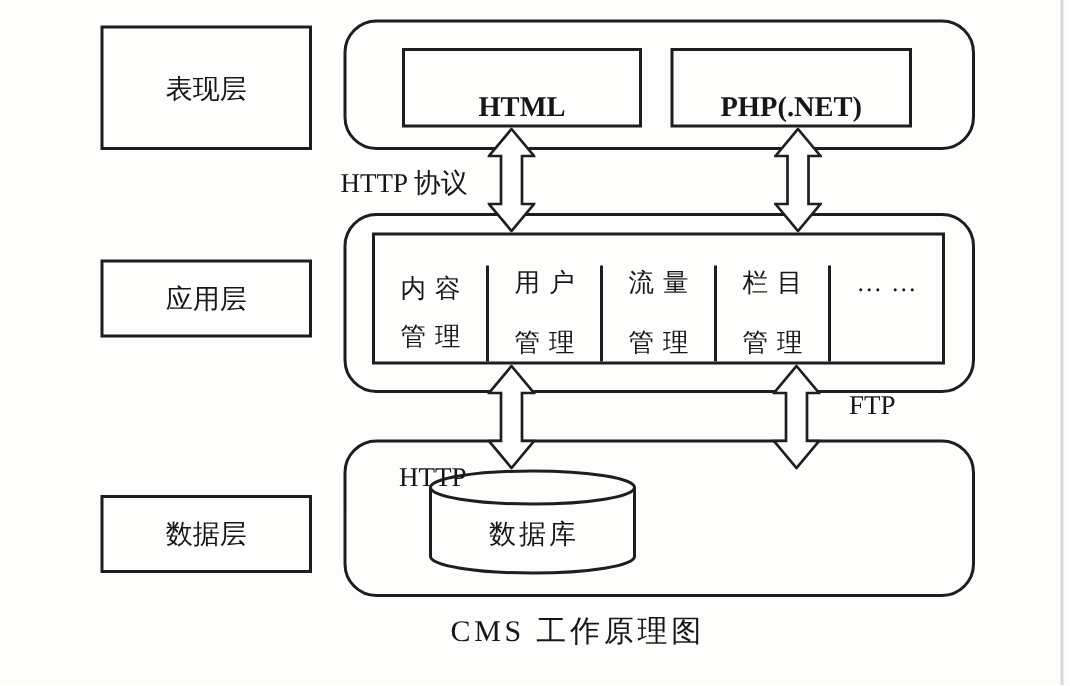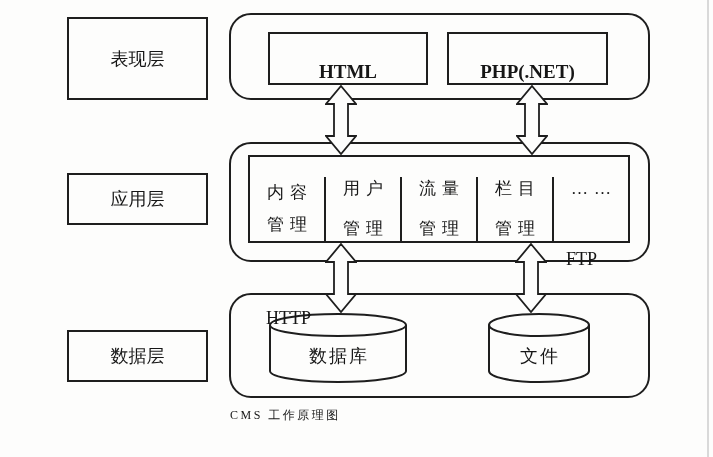--- a/index.html
+++ b/index.html
@@ -65,36 +65,36 @@
   
   .dbl-arrow { position: absolute; z-index: 5; }
 
   
   .cylinder { position: absolute; z-index: 3; }
   .cyl-label {
     position: absolute; left: 0; top: 24px; width: 100%; height: 40px;
     display: flex; align-items: center; justify-content: center;
     font-size: 18px; letter-spacing: 2px; text-indent: 2px;
   }
-  #db-cylinder   { left: 268px; top: 312px; width: 140px; height: 72px; }
+  #db-cylinder   { left: 285px; top: 312px; width: 140px; height: 72px; }
   #file-cylinder { left: 487px; top: 312px; width: 104px; height: 72px; }
 
   
   .conn-label {
     position: absolute; font-size: 18px; z-index: 4; white-space: nowrap;
   }
   #label-http-protocol   { left: 227px; top: 110px; }
   #label-dynamic-publish { left: 559px; top: 110px; }
   #label-http            { left: 266px; top: 263px; margin-top: 45px; }
-  #label-ftp             { left: 566px; top: 249px; }
+  #label-ftp             { left: 566px; top: 260px; }
 
   
   #caption {
     position: absolute; left: 230px; top: 407px; width: 240px;
-    text-align: left; font-size: 12px; letter-spacing: 2.5px; z-index: 4;
+    text-align: right; font-size: 20px; letter-spacing: 2.5px; z-index: 4;
     white-space: nowrap;
   }
 </style>
 </head>
 <body>
 
 <div id="canvas">
 
   <div class="layer-box" id="presentation-box">
     <span>表现层</span>
@@ -141,40 +141,34 @@
   <div class="tier" id="bottom-tier"></div>
 
   <div class="cylinder" id="db-cylinder">
     <svg width="140" height="72" viewBox="0 0 140 72">
       <path d="M2 13 V59 A68 11 0 0 0 138 59 V13" fill="#fdfdfc" stroke="#1e1e1e" stroke-width="2"></path>
       <ellipse cx="70" cy="13" rx="68" ry="11" fill="#fdfdfc" stroke="#1e1e1e" stroke-width="2"></ellipse>
     </svg>
     <div class="cyl-label">数据库</div>
   </div>
 
-  <div class="cylinder" id="file-cylinder">
-    <svg width="104" height="72" viewBox="0 0 104 72">
-      <path d="M2 13 V59 A50 11 0 0 0 102 59 V13" fill="#fdfdfc" stroke="#1e1e1e" stroke-width="2"></path>
-      <ellipse cx="52" cy="13" rx="50" ry="11" fill="#fdfdfc" stroke="#1e1e1e" stroke-width="2"></ellipse>
-    </svg>
-    <div class="cyl-label">文件</div>
-  </div>
 
   <svg class="dbl-arrow" style="left:325px; top:85px;" width="32" height="70" viewBox="0 0 32 70">
     <polygon points="16,1 31,19 23,19 23,51 31,51 16,69 1,51 9,51 9,19 1,19" fill="#fdfdfc" stroke="#1e1e1e" stroke-width="1.8"></polygon>
   </svg>
   <svg class="dbl-arrow" style="left:516px; top:85px;" width="32" height="70" viewBox="0 0 32 70">
     <polygon points="16,1 31,19 23,19 23,51 31,51 16,69 1,51 9,51 9,19 1,19" fill="#fdfdfc" stroke="#1e1e1e" stroke-width="1.8"></polygon>
   </svg>
   <svg class="dbl-arrow" style="left:325px; top:243px;" width="32" height="70" viewBox="0 0 32 70">
     <polygon points="16,1 31,19 23,19 23,51 31,51 16,69 1,51 9,51 9,19 1,19" fill="#fdfdfc" stroke="#1e1e1e" stroke-width="1.8"></polygon>
   </svg>
   <svg class="dbl-arrow" style="left:515px; top:243px;" width="32" height="70" viewBox="0 0 32 70">
     <polygon points="16,1 31,19 23,19 23,51 31,51 16,69 1,51 9,51 9,19 1,19" fill="#fdfdfc" stroke="#1e1e1e" stroke-width="1.8"></polygon>
   </svg>
 
+  <div class="conn-label" id="label-http-protocol">HTTP 协议</div>
   <div class="conn-label" id="label-http">HTTP</div>
   <div class="conn-label" id="label-ftp">FTP</div>
 
   <div id="caption">CMS 工作原理图</div>
 
   <div class="edge-artifact"></div>
 </div>
 
 </body></html>

